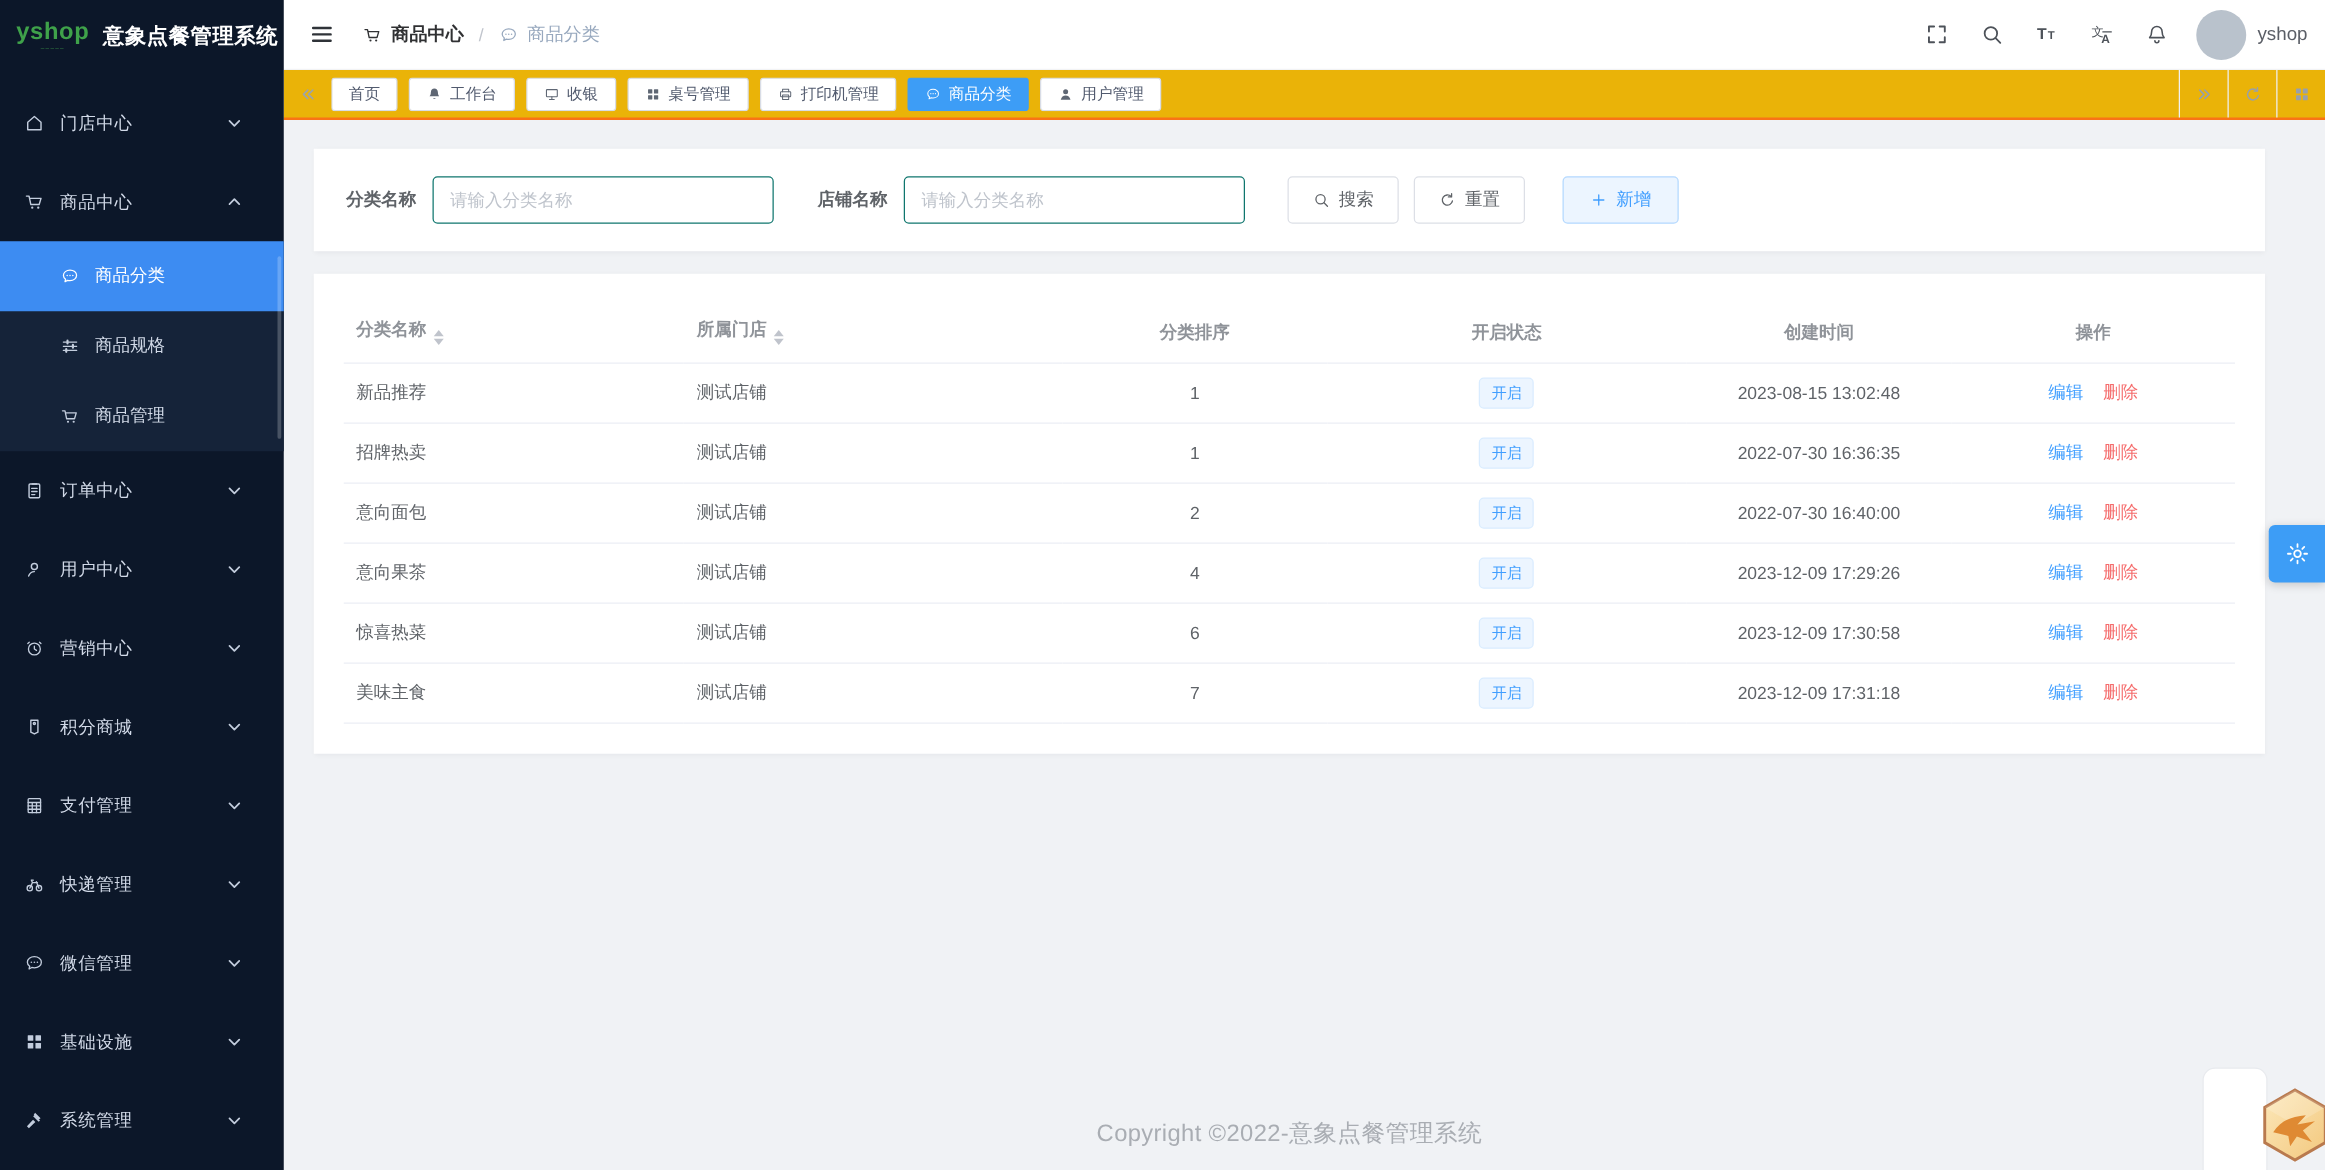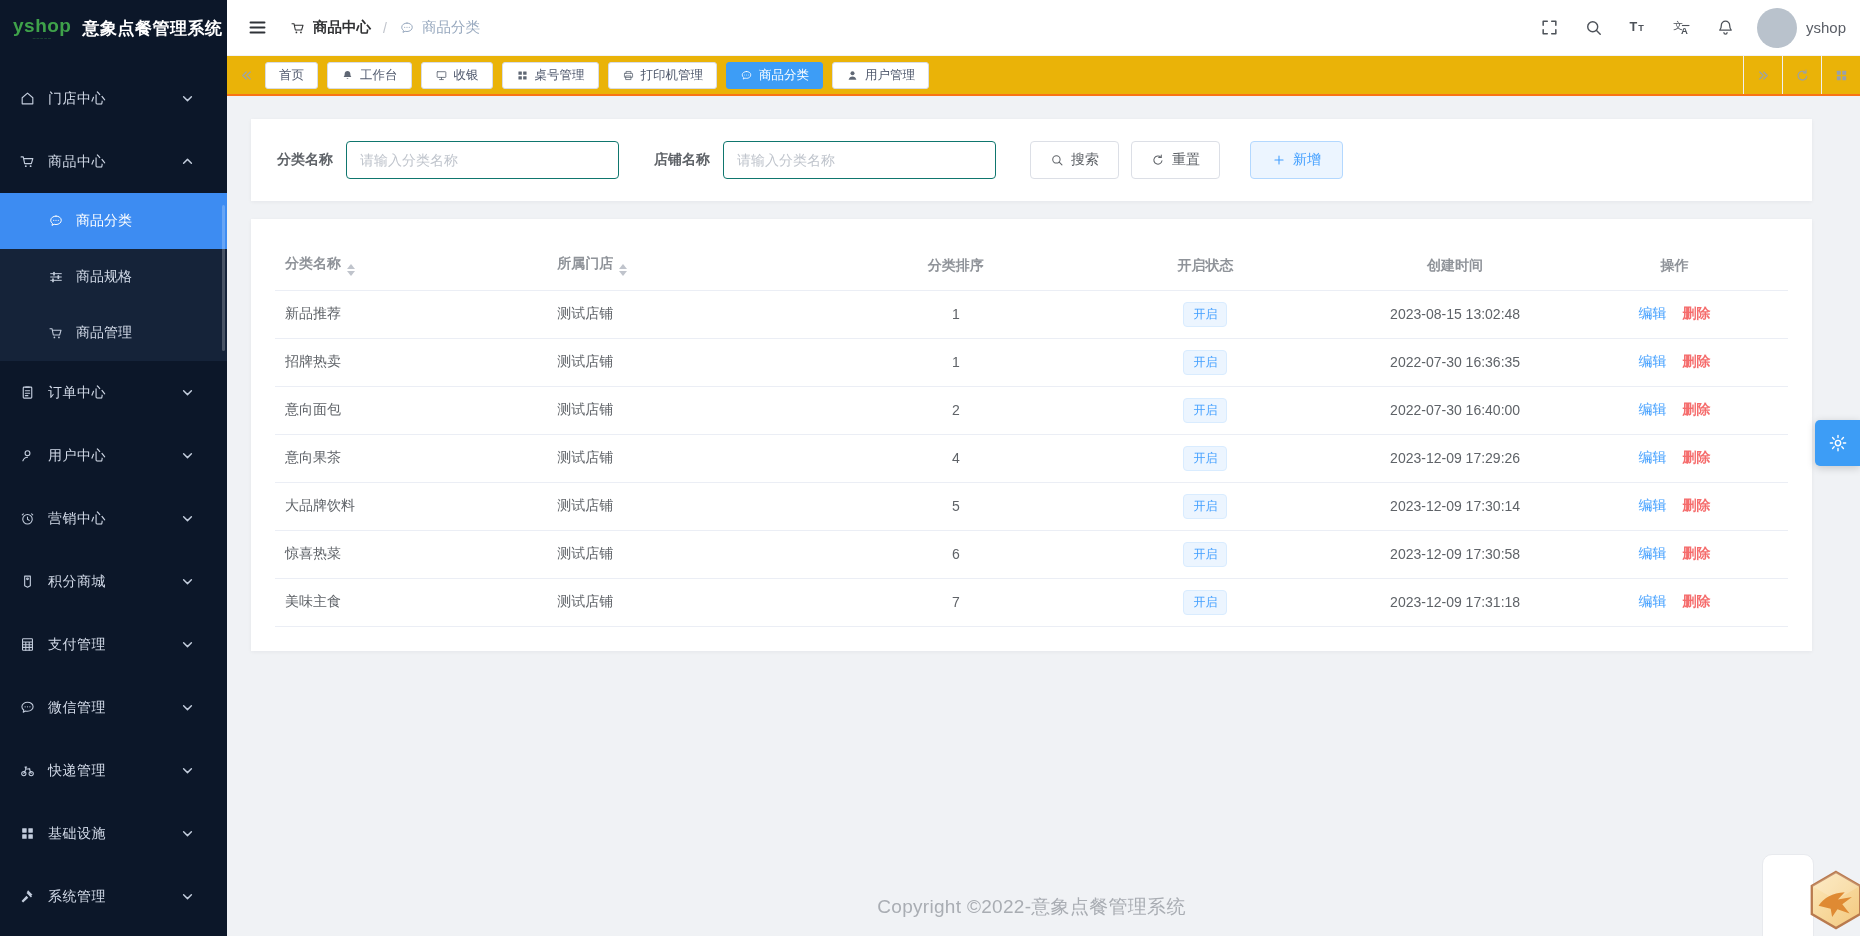--- a/index.html
+++ b/index.html
@@ -72,21 +72,21 @@
   table { width:100%; border-collapse:collapse; table-layout:fixed; }
   th { height:48px; font-size:14px; font-weight:bold; color:#8f9399; text-align:left; border-bottom:1px solid #ebeef5; padding:0 10px; }
   td { height:48px; font-size:14px; color:#5f6368; border-bottom:1px solid #ebeef5; padding:0 10px; }
   .al-c { text-align:center; }
   .carets { display:inline-flex; flex-direction:column; margin-left:6px; vertical-align:-1px; }
   .carets i { width:0; height:0; border-left:4px solid transparent; border-right:4px solid transparent; display:block; }
   .carets .up { border-bottom:5px solid #c0c4cc; margin-bottom:2px; }
   .carets .dn { border-top:5px solid #c0c4cc; }
   .badge { display:inline-block; padding:0 9px; height:25px; line-height:23px; background:#ecf5ff; border:1px solid #d9ecff; color:#409eff; border-radius:4px; font-size:12px; }
   .lnk { color:#409eff; cursor:pointer; text-decoration:none; }
-  .lnk.danger { color:#f56c6c; margin-left:16px;font-weight:bold; }
+  .lnk.danger { color:#f56c6c; margin-left:16px; }
 
   .footer { position:absolute; left:0; right:24px; bottom:16px; text-align:center; color:#a9adb3; font-size:19px; letter-spacing:.3px; }
 
   
   .gear-fab { position:absolute; right:0; top:420px; width:45px; height:46px; background:#3d9df6; border:none; border-radius:5px 0 0 5px; color:#fff; display:flex; align-items:center; justify-content:center; cursor:pointer; z-index:40; box-shadow:0 2px 8px rgba(0,0,0,.18); }
   .gear-fab .icn { font-size:20px; }
   .corner-widget { position:absolute; right:46px; bottom:-12px; width:52px; height:94px; background:#fff; border:1px solid #e8eaee; border-radius:10px; z-index:38; }
   .bird { position:absolute; right:-7px; bottom:5px; width:62px; height:62px; z-index:39; cursor:pointer; }
   .bird svg { width:100%; height:100%; }
 
@@ -247,44 +247,44 @@
           <span class="lbl">支付管理</span>
           <span class="icn chev">
             <svg viewBox="0 0 24 24">
               <path d="M6.5 9.5 12 15l5.5-5.5" stroke="currentColor" fill="none" stroke-linecap="round" stroke-linejoin="round" stroke-width="2"></path>
             </svg>
           </span>
         </div>
         <div class="mi">
           <span class="icn">
             <svg viewBox="0 0 24 24">
+              <g stroke="currentColor" fill="none" stroke-linecap="round" stroke-linejoin="round" stroke-width="1.5">
+                <circle cx="6.8" cy="16.3" r="3"></circle>
+                <circle cx="17.2" cy="16.3" r="3"></circle>
+                <path d="M6.8 16.3 9.8 10h5.7M9.8 10 8.6 7.2h2.2M17.2 16.3 14.3 9"></path>
+              </g>
+            </svg>
+          </span>
+          <span class="lbl">快递管理</span>
+          <span class="icn chev">
+            <svg viewBox="0 0 24 24">
+              <path d="M6.5 9.5 12 15l5.5-5.5" stroke="currentColor" fill="none" stroke-linecap="round" stroke-linejoin="round" stroke-width="2"></path>
+            </svg>
+          </span>
+        </div>
+        <div class="mi">
+          <span class="icn">
+            <svg viewBox="0 0 24 24">
               <path d="M12 4.6c-4.4 0-7.9 2.8-7.9 6.3 0 1.9 1 3.6 2.6 4.7l-.7 3 3.1-1.7c.9.3 1.9.4 2.9.4 4.4 0 7.9-2.8 7.9-6.4S16.4 4.6 12 4.6z" stroke="currentColor" fill="none" stroke-linecap="round" stroke-linejoin="round" stroke-width="1.5"></path>
               <circle cx="8.6" cy="11" r=".9" fill="currentColor"></circle>
               <circle cx="12" cy="11" r=".9" fill="currentColor"></circle>
               <circle cx="15.4" cy="11" r=".9" fill="currentColor"></circle>
             </svg>
           </span>
           <span class="lbl">微信管理</span>
-          <span class="icn chev">
-            <svg viewBox="0 0 24 24">
-              <path d="M6.5 9.5 12 15l5.5-5.5" stroke="currentColor" fill="none" stroke-linecap="round" stroke-linejoin="round" stroke-width="2"></path>
-            </svg>
-          </span>
-        </div>
-        <div class="mi">
-          <span class="icn">
-            <svg viewBox="0 0 24 24">
-              <g stroke="currentColor" fill="none" stroke-linecap="round" stroke-linejoin="round" stroke-width="1.5">
-                <circle cx="6.8" cy="16.3" r="3"></circle>
-                <circle cx="17.2" cy="16.3" r="3"></circle>
-                <path d="M6.8 16.3 9.8 10h5.7M9.8 10 8.6 7.2h2.2M17.2 16.3 14.3 9"></path>
-              </g>
-            </svg>
-          </span>
-          <span class="lbl">快递管理</span>
           <span class="icn chev">
             <svg viewBox="0 0 24 24">
               <path d="M6.5 9.5 12 15l5.5-5.5" stroke="currentColor" fill="none" stroke-linecap="round" stroke-linejoin="round" stroke-width="2"></path>
             </svg>
           </span>
         </div>
         <div class="mi">
           <span class="icn">
             <svg viewBox="0 0 24 24">
               <g fill="currentColor">
@@ -596,28 +596,20 @@
               </tr>
               <tr>
                 <td>意向果茶</td>
                 <td>测试店铺</td>
                 <td class="al-c">4</td>
                 <td class="al-c"><span class="badge">开启</span></td>
                 <td class="al-c">2023-12-09 17:29:26</td>
                 <td class="al-c"><a class="lnk">编辑</a><a class="lnk danger">删除</a></td>
               </tr>
               <tr>
-                <td>大品牌饮料</td>
-                <td>测试店铺</td>
-                <td class="al-c">5</td>
-                <td class="al-c"><span class="badge">开启</span></td>
-                <td class="al-c">2023-12-09 17:30:14</td>
-                <td class="al-c"><a class="lnk">编辑</a><a class="lnk danger">删除</a></td>
-              </tr>
-              <tr>
                 <td>惊喜热菜</td>
                 <td>测试店铺</td>
                 <td class="al-c">6</td>
                 <td class="al-c"><span class="badge">开启</span></td>
                 <td class="al-c">2023-12-09 17:30:58</td>
                 <td class="al-c"><a class="lnk">编辑</a><a class="lnk danger">删除</a></td>
               </tr>
               <tr>
                 <td>美味主食</td>
                 <td>测试店铺</td>

